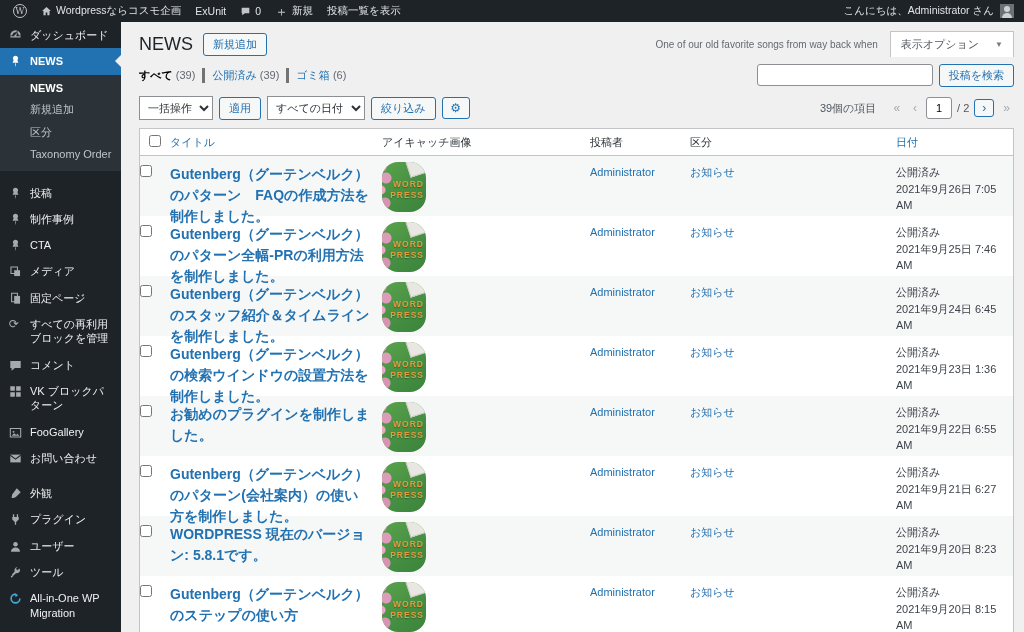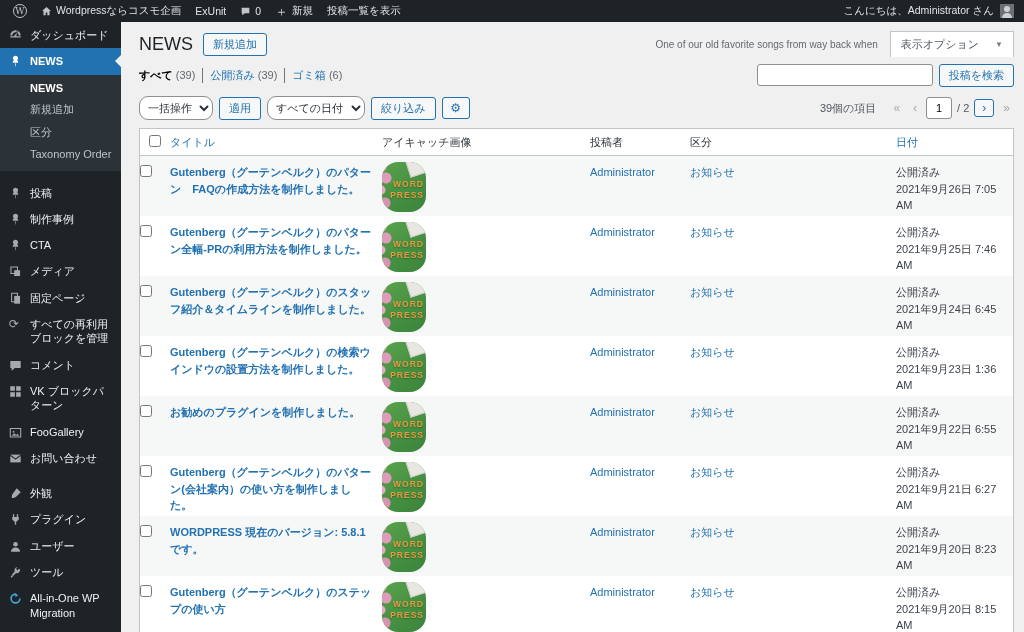--- a/index.html
+++ b/index.html
@@ -52,32 +52,32 @@
   .page-title{ font-size:18px; font-weight:400; color:#1d2327; margin:0 10px 0 0; }
   .add-new{ border:1px solid #2271b1; color:#2271b1; background:#f6f7f7; font-size:11px;
     padding:3px 9px; border-radius:3px; cursor:pointer;}
   .quote{ margin-left:auto; margin-right:12px; color:#646970; font-size:10px; }
   .screen-options{ border:1px solid #c3c4c7; border-bottom:none; background:#fff; color:#50575e;
     font-size:11px; padding:5px 10px; cursor:pointer; display:flex; gap:16px; align-items:center;}
   .screen-options .caret{ font-size:8px; color:#787c82;}
 
   .views-row{ display:flex; align-items:center; margin-top:2px; height:26px;}
   .views{ display:flex; font-size:11px; align-items:center;}
-  .view-item{ padding:0 7px; border-right:1px solid #737373; color:#2271b1; cursor:pointer;}
+  .view-item{ padding:0 7px; border-right:3px solid #737373; color:#2271b1; cursor:pointer;}
   .view-item:first-child{ padding-left:0; }
   .view-item:last-child{ border-right:none; }
   .view-item.current .v-label{ color:#000; font-weight:bold; }
   .v-count{ color:#646970; }
   .search-form{ margin-left:auto; display:flex; gap:6px; align-items:center;}
   .search-input{ width:176px; height:22px; border:1px solid #8c8f94; border-radius:3px; background:#fff; font-size:11px; padding:0 5px;}
   .btn{ border:1px solid #2271b1; color:#2271b1; background:#f6f7f7; font-size:11px;
     padding:3px 9px; border-radius:3px; cursor:pointer; white-space:nowrap;}
 
   .tablenav{ display:flex; align-items:center; margin-top:6px; gap:6px; height:28px;}
-  .wp-select{ height:24px; font-size:11px; border:1px solid #8c8f94; border-radius:9px;
+  .wp-select{ height:24px; font-size:11px; border:1px solid #8c8f94; border-radius:0;
     color:#2c3338; background:#fff; padding:0 4px; }
   .gear-btn{ width:28px; text-align:center; padding:3px 0; font-size:12px;}
   .tablenav-right{ margin-left:auto; display:flex; align-items:center; gap:5px; font-size:11px; color:#50575e;}
   .item-count{ margin-right:8px; }
   .page-nav{ color:#a7aaad; font-size:12px; padding:0 4px; }
   .page-nav.enabled{ border:1px solid #2271b1; border-radius:3px; background:#f6f7f7; color:#2271b1; padding:1px 7px; cursor:pointer;}
   .page-input{ width:26px; height:22px; border:1px solid #8c8f94; border-radius:3px; text-align:center; font-size:11px;}
   .total-pages{ color:#50575e; }
 
   
@@ -85,21 +85,21 @@
   .grid-cols{ display:grid; grid-template-columns:30px 212px 208px 100px 206px 1fr; }
   .thead{ height:27px; align-items:center; border-bottom:1px solid #c3c4c7; font-size:11px; color:#2c3338;}
   .th{ padding-right:8px; }
   .th.sortable{ color:#2271b1; cursor:pointer; }
   .cb-cell{ padding-left:9px; }
   .cb-cell input{ width:12px; height:12px; margin:0; }
   .row{ height:60px; align-items:start; }
   .row.striped{ background:#f6f7f7; }
   .cell{ padding:8px 10px 0 0; font-size:11px; line-height:1.5;}
   .cell.cb-cell{ padding-top:9px; }
-  .row-title{ color:#2271b1; font-weight:bold; font-size:11px; line-height:1.5; display:block;}
+  .row-title{ color:#2271b1; font-weight:bold; font-size:14px; line-height:1.5; display:block;}
   .cell a{ color:#2271b1; }
   .status-line, .date-line{ display:block; color:#3c434a; }
 
   
   .thumbnail{ width:44px; height:50px; position:relative; overflow:hidden; margin-top:-2px;
     background:linear-gradient(140deg,#5aa24c 0%,#459042 55%,#3b833c 100%); cursor:pointer;border-radius:16px;}
   .thumbnail:before{ content:""; position:absolute; top:-7px; right:-9px; width:28px; height:19px;
     background:#e9e7e1; transform:rotate(-18deg); box-shadow:inset 0 0 0 1px #c9c7c0;}
   .thumbnail:after{ content:""; position:absolute; left:-5px; top:0; width:15px; height:50px;
     background:

